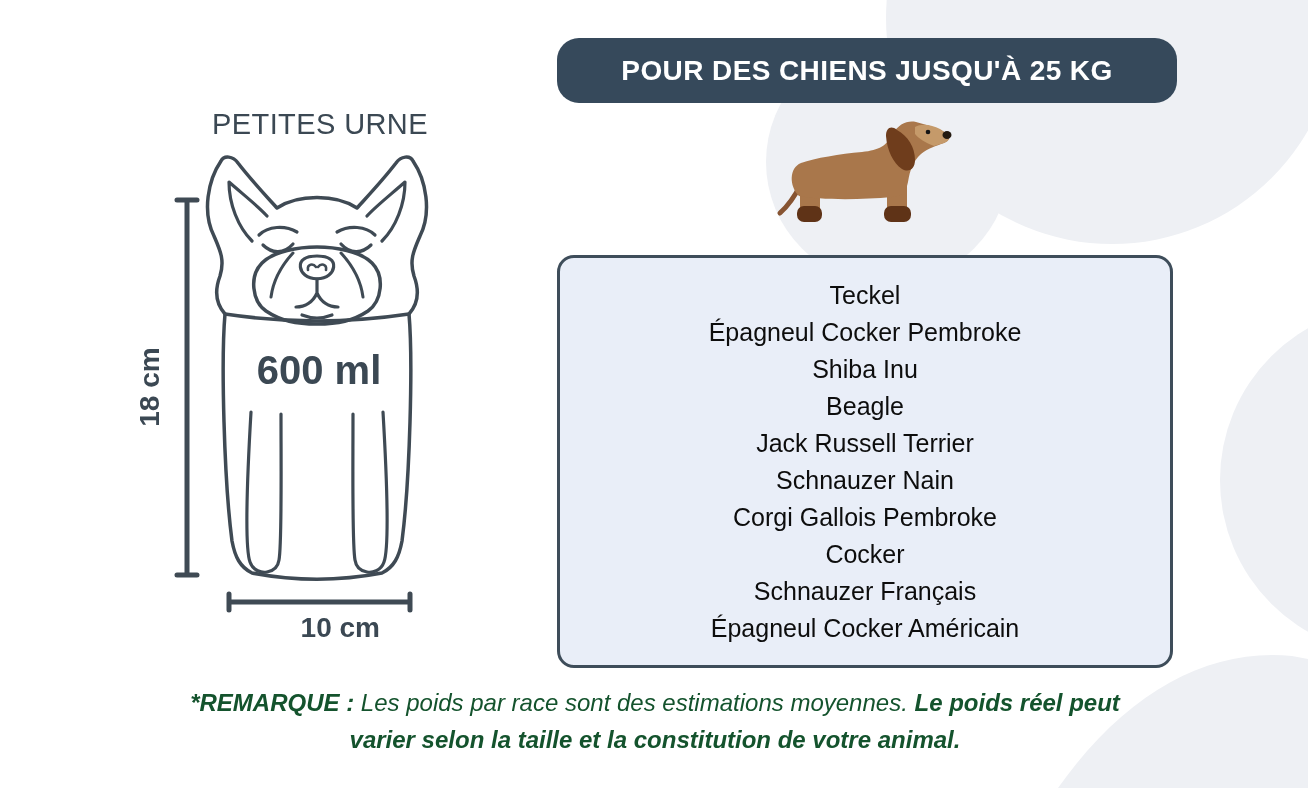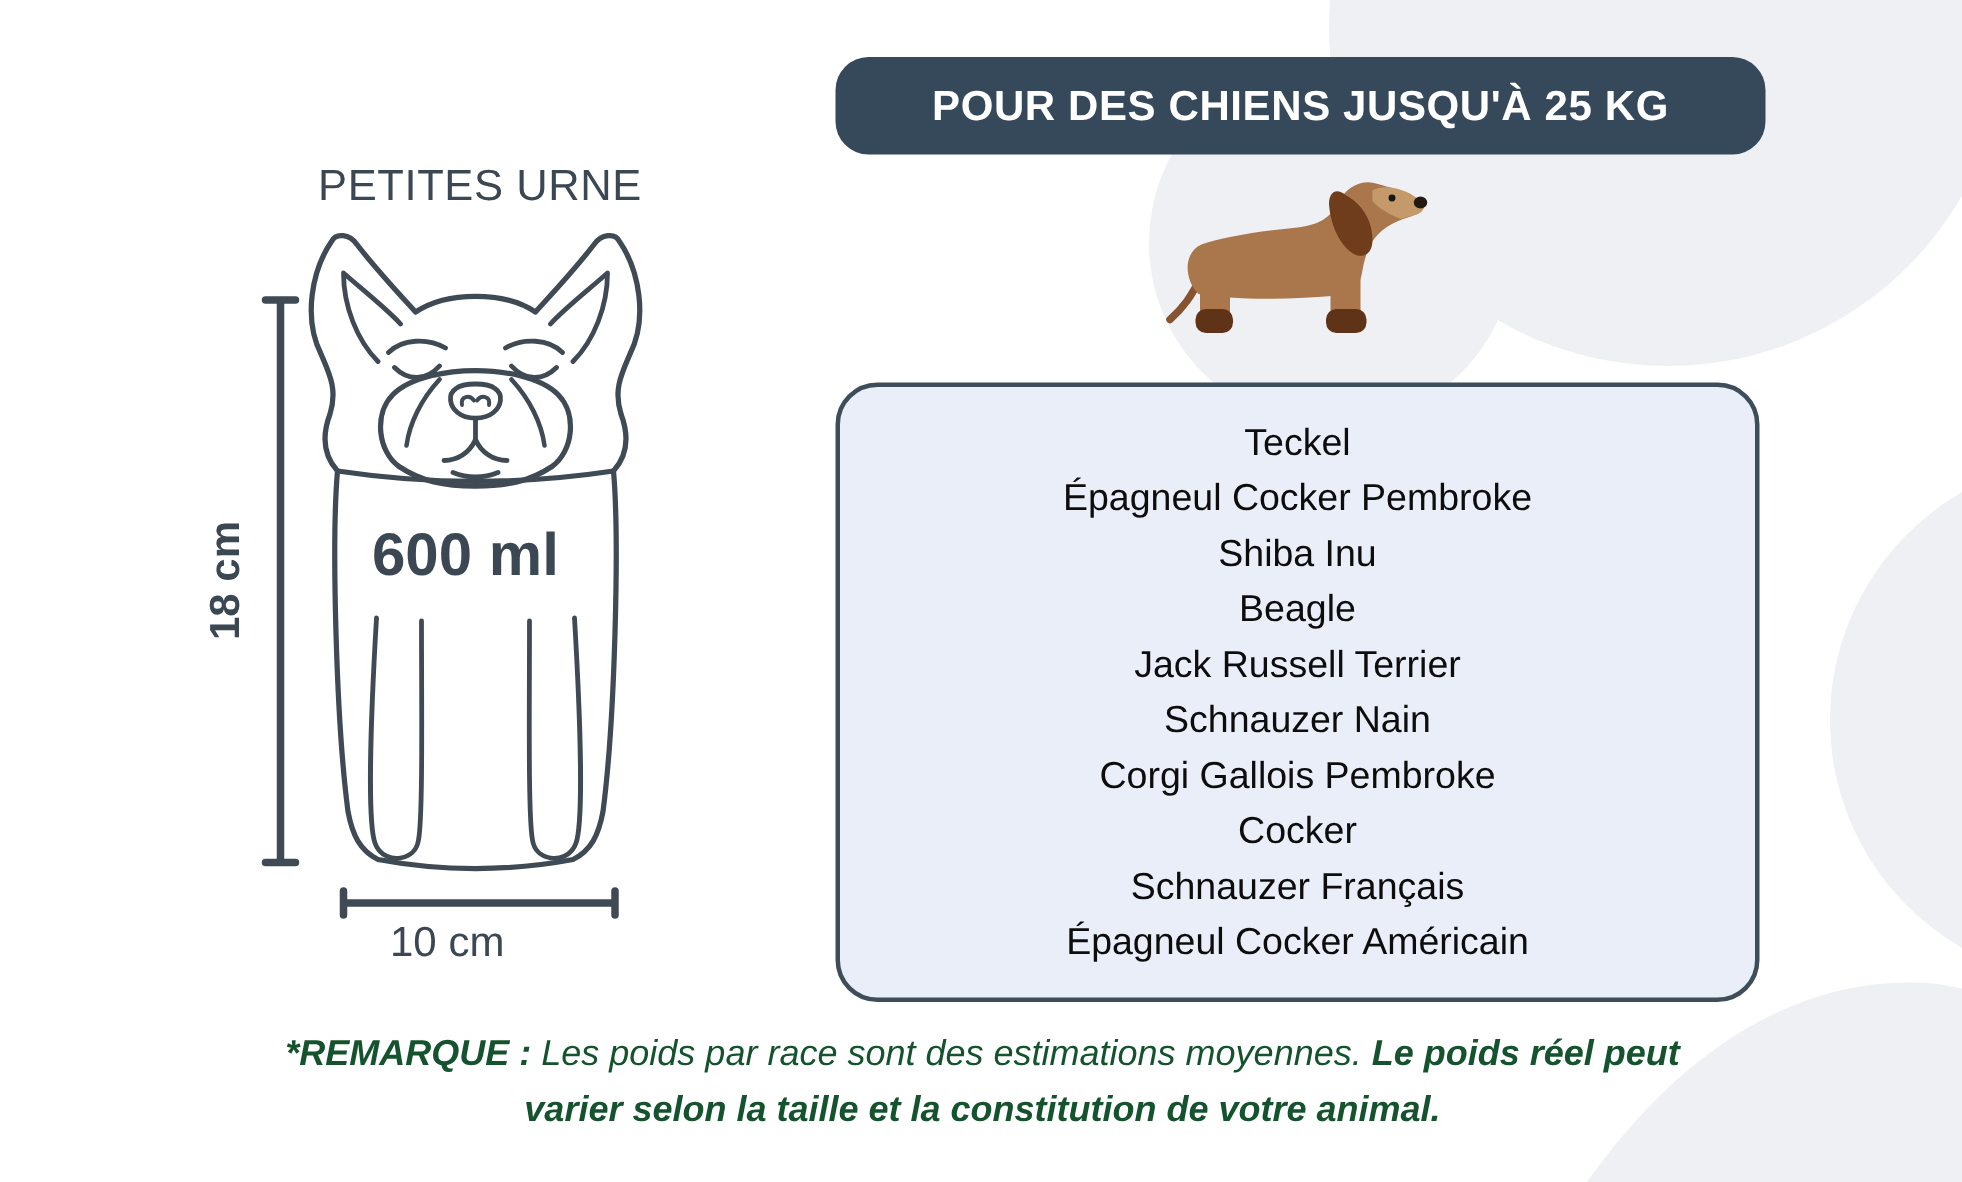--- a/index.html
+++ b/index.html
@@ -22,40 +22,40 @@
     color:#ffffff;font-weight:bold;font-size:28px;letter-spacing:.4px;white-space:nowrap;
   }
 
   
   .urn-title{
     position:absolute;left:150px;top:108px;width:340px;text-align:center;
     font-size:29px;font-weight:normal;color:#3b4853;letter-spacing:.4px;
   }
   .urn-svg{position:absolute;left:168px;top:145px;width:292px;height:478px;}
   .vol-label{
-    position:absolute;left:248px;top:348px;width:142px;
+    position:absolute;left:248px;top:348px;width:142px;text-align:center;
     font-size:40px;font-weight:bold;color:#3b4853;
   }
   .h-label{
     position:absolute;left:100px;top:367px;width:100px;height:40px;line-height:40px;
     text-align:center;font-size:28px;font-weight:bold;color:#3b4853;
     transform:rotate(-90deg);
   }
   .w-label{
-    position:absolute;left:260px;top:612px;width:120px;text-align:left;
-    font-size:28px;font-weight:normal;color:#3b4853;
+    position:absolute;left:260px;top:612px;width:120px;text-align:right;
+    font-size:28px;font-weight:bold;color:#3b4853;
   }
 
   
   .dog-svg{position:absolute;left:775px;top:113px;width:185px;height:115px;}
 
   
   .breed-box{
     position:absolute;left:557px;top:255px;width:616px;height:413px;box-sizing:border-box;
-    background:#e9eef8;border:3.5px solid #3e4d5a;border-radius:28px;
+    background:#e9eef8;border:3.5px solid #3e4d5a;border-radius:17px;
     display:flex;flex-direction:column;align-items:center;justify-content:center;
   }
   .breed-box .breed{
     font-size:25px;line-height:37px;color:#0d0d0d;text-align:center;white-space:nowrap;
   }
 
   
   .note{
     position:absolute;left:160px;top:684px;width:990px;margin:0;text-align:center;
     font-style:italic;font-size:24px;line-height:37px;color:#14532d;

